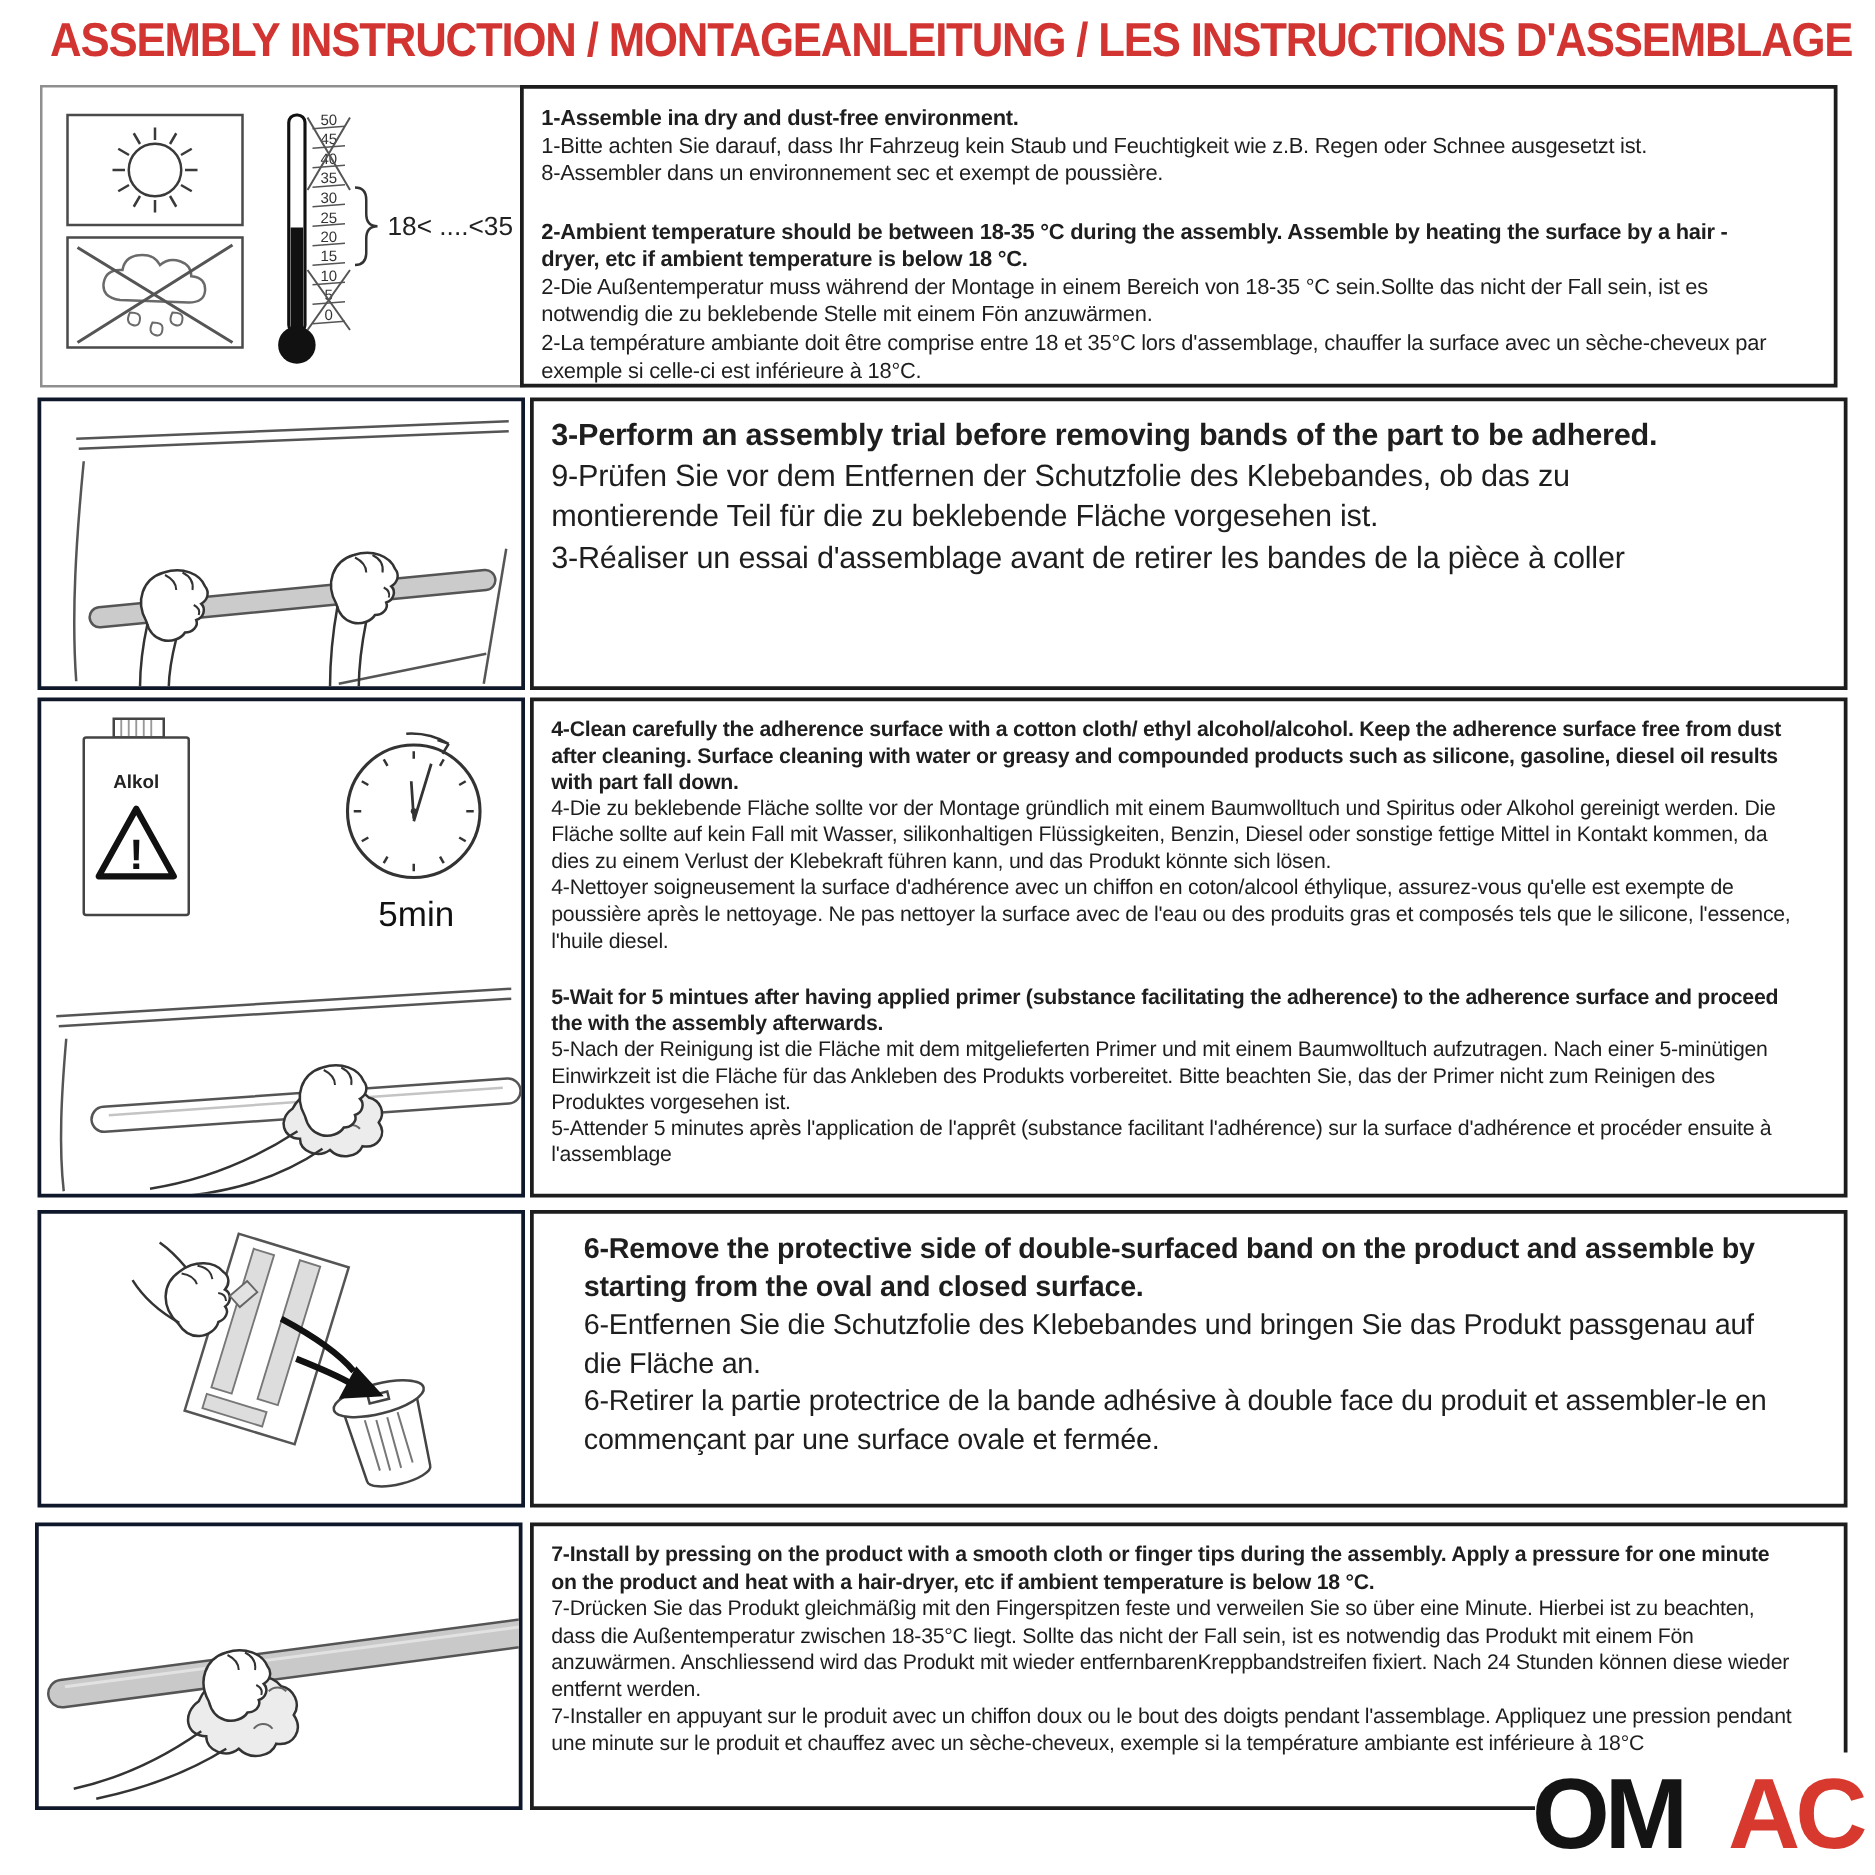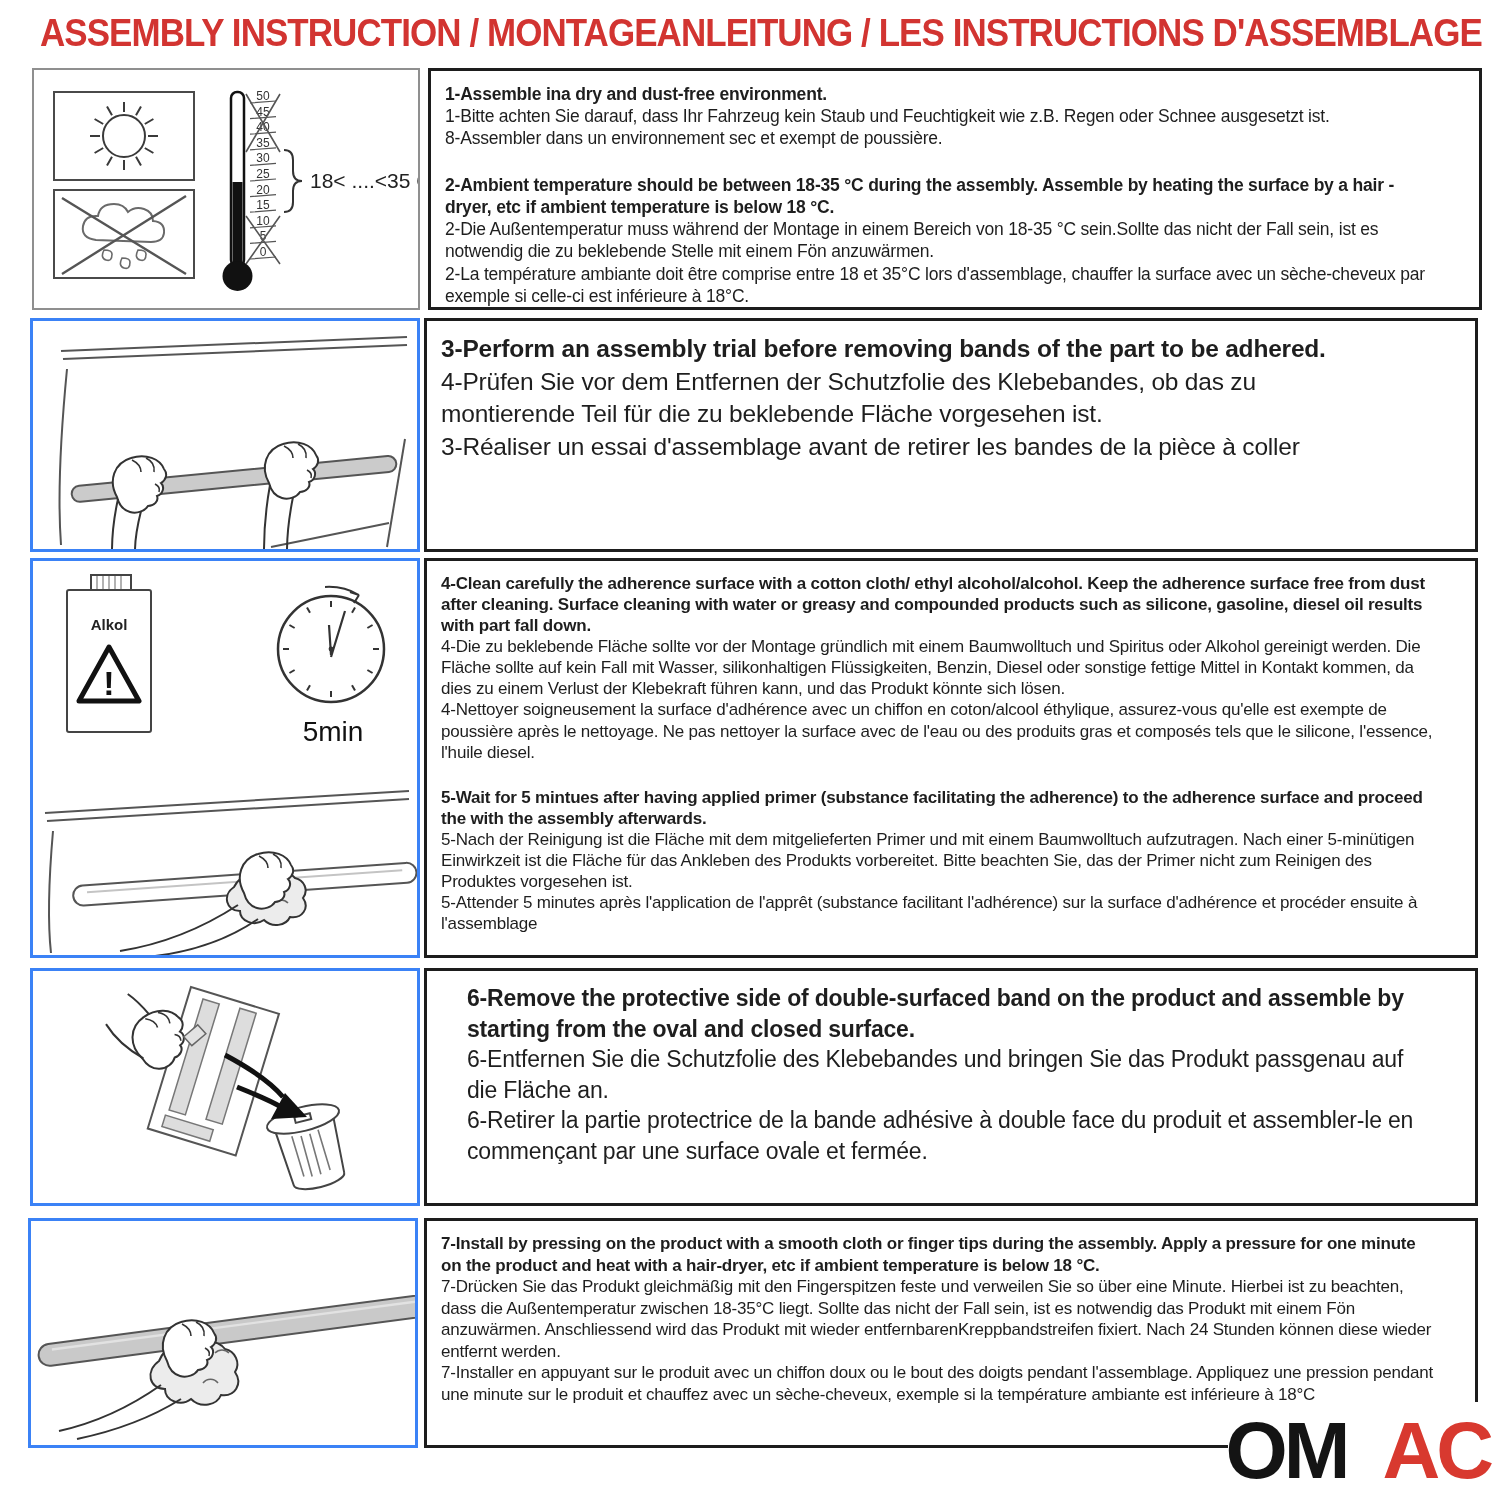--- a/index.html
+++ b/index.html
@@ -6,38 +6,38 @@
   body{
     width:1500px;height:1500px;position:relative;background:#fff;
     font-family:"Liberation Sans","DejaVu Sans",sans-serif;color:#1e1e1e;
     overflow:hidden;
   }
   .title{
     position:absolute;left:40px;top:12px;font-size:38px;font-weight:700;
     color:#d23431;letter-spacing:-1px;white-space:nowrap;
     transform:scaleX(.92);transform-origin:left top;
   }
-  .fig{position:absolute;background:#fff;border:3px solid #3b82f6;box-sizing:border-box;}
+  .fig{position:absolute;background:#fff;border:3px solid #0f172a;box-sizing:border-box;}
   .fig.light{border:2px solid #8f8f8f;}
   .fig svg{display:block;width:100%;height:100%;}
   .txt{
     position:absolute;background:#fff;border:3px solid #1d1d1d;box-sizing:border-box;
     padding:12px 40px 8px 14px;overflow:hidden;
   }
   .txt p{margin:0;letter-spacing:-0.2px;}
   .b{font-weight:700;}
   .gap{margin-top:24px !important;}
   .mid{display:flex;flex-direction:column;}
   .s1 p{font-size:17.5px;line-height:1.27;}
   .s2 p{font-size:24.5px;line-height:1.33;}
   .s3 p{font-size:17px;line-height:1.24;}
   .s4 p{font-size:23px;line-height:1.33;}
   .s5 p{font-size:17px;line-height:1.27;}
   .r1f{left:32px;top:68px;width:388px;height:242px;}
-  .r1t{left:428px;top:68px;width:1054px;height:242px;}
+  .r1t{left:416px;top:68px;width:1054px;height:242px;}
   .r2f{left:30px;top:318px;width:390px;height:234px;}
   .r2t{left:424px;top:318px;width:1054px;height:234px;padding-right:90px;}
   .r3f{left:30px;top:558px;width:390px;height:400px;}
   .r3t{left:424px;top:558px;width:1054px;height:400px;padding-right:28px;}
   .r4f{left:30px;top:968px;width:390px;height:238px;}
   .r4t{left:424px;top:968px;width:1054px;height:238px;padding-right:60px;padding-left:40px;}
   .r5f{left:28px;top:1218px;width:390px;height:230px;}
   .r5t{left:424px;top:1218px;width:1054px;height:230px;}
   .logo{
     position:absolute;left:1228px;top:1402px;width:262px;height:98px;background:#fff;
@@ -123,21 +123,21 @@
     </g>
     <g transform="translate(252,134)">
       <path d="M-16,28 C-25,12 -19,-6 -2,-11 C13,-16 27,-10 31,0 C35,5 33,11 28,14 C32,18 30,25 24,27 C26,32 21,37 15,37 C12,42 4,45 -3,43 C-10,41 -14,36 -16,28 Z" fill="#fff" stroke="#333" stroke-width="2"></path>
       <path d="M-1,-9 C5,-6 8,-2 8,3 M13,-11 C19,-8 22,-3 21,3 M22,15 C26,17 27,20 26,23" fill="none" stroke="#333" stroke-width="1.6"></path>
       <path d="M-15,30 C-19,52 -21,72 -21,96 M8,42 C4,62 2,78 2,96" fill="none" stroke="#333" stroke-width="2"></path>
     </g>
   </svg>
 </div>
 <div class="txt s2 mid r2t">
   <p class="b">3-Perform an assembly trial before removing bands of the part to be adhered.</p>
-  <p>4-Prüfen Sie vor dem Entfernen der Schutzfolie des Klebebandes, ob das zu montierende Teil für die zu beklebende Fläche vorgesehen ist.</p>
+  <p>9-Prüfen Sie vor dem Entfernen der Schutzfolie des Klebebandes, ob das zu montierende Teil für die zu beklebende Fläche vorgesehen ist.</p>
   <p>3-Réaliser un essai d'assemblage avant de retirer les bandes de la pièce à coller</p>
 </div>
 
 <div class="fig r3f">
   <svg viewBox="0 0 384 394">
     <g transform="translate(34,14)">
       <rect x="24" y="0" width="40" height="15" fill="#fff" stroke="#444" stroke-width="2"></rect>
       <path d="M30,1 V14 M36,1 V14 M42,1 V14 M48,1 V14 M54,1 V14" stroke="#999" stroke-width="1.5"></path>
       <rect x="0" y="15" width="84" height="142" rx="2" fill="#fff" stroke="#444" stroke-width="2"></rect>
       <text x="42" y="55" text-anchor="middle" font-size="15" font-weight="bold" fill="#222">Alkol</text>

